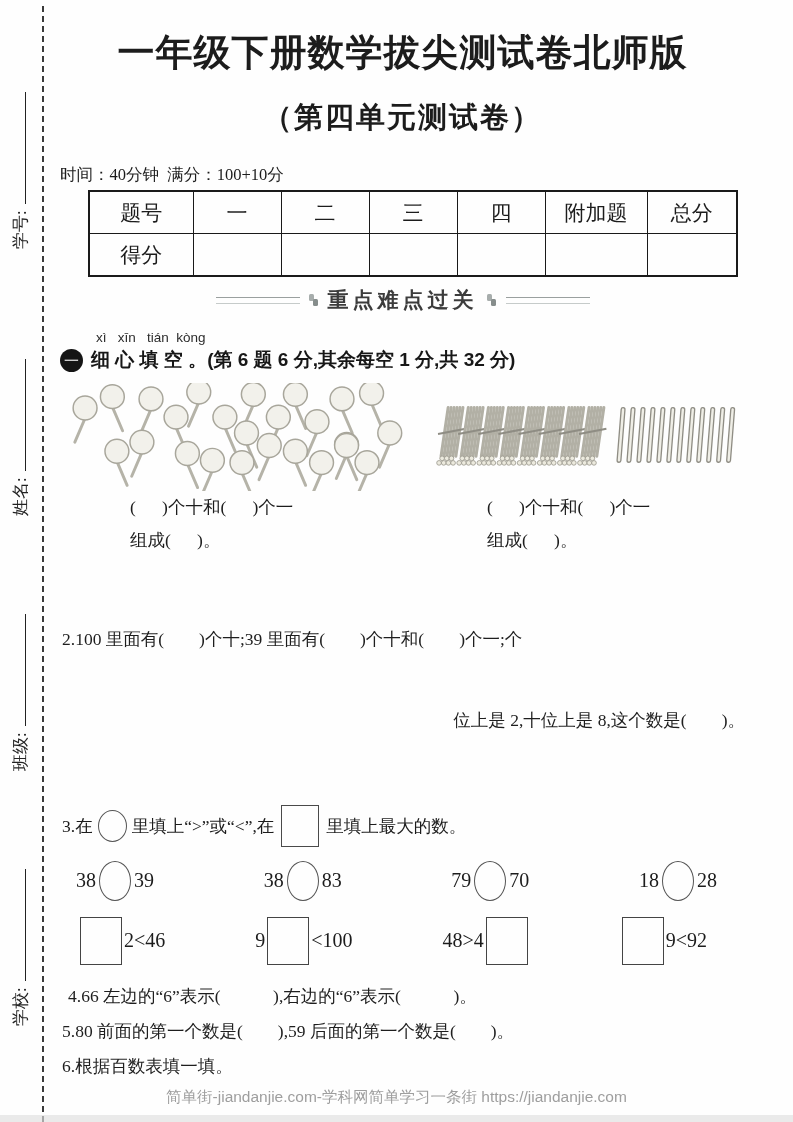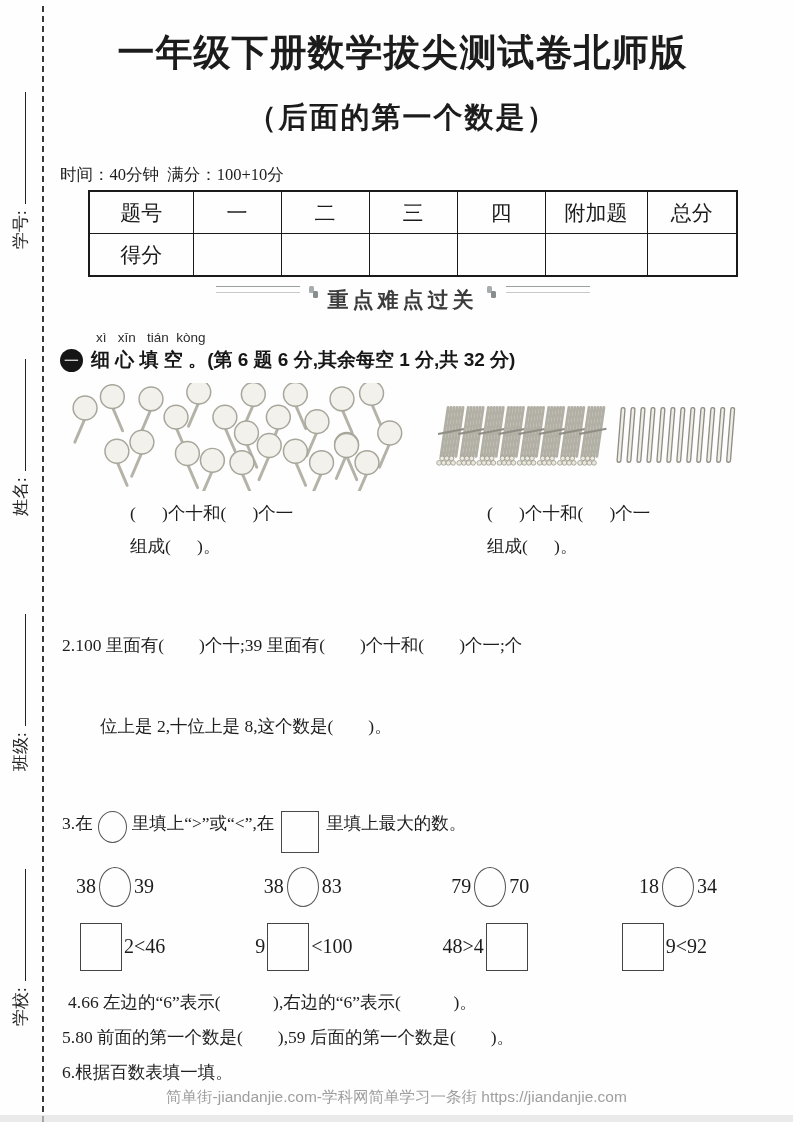--- a/index.html
+++ b/index.html
@@ -14,47 +14,47 @@
   .content{position:absolute;left:60px;top:0;width:685px;}
   .title{margin:28px 0 0;text-align:center;font-size:37px;font-weight:bold;letter-spacing:1px;}
   .subtitle{margin:20px 0 0;text-align:center;font-size:29px;font-weight:bold;letter-spacing:2px;}
   .meta{margin:26px 4px 4px 0;text-align:left;font-size:16.5px;white-space:pre-wrap;}
   
   table.score{border-collapse:collapse;width:648px;margin-left:28px;table-layout:fixed;}
   table.score th,table.score td{border:1.4px solid #1a1a1a;height:41px;text-align:center;
         font-size:21px;font-weight:normal;padding:0;}
   table.score{border:2px solid #1a1a1a;}
   
-  .banner{margin-top:9px;display:flex;justify-content:center;gap:9px;}
+  .banner{margin-top:9px;display:flex;align-items:center;justify-content:center;gap:9px;}
   .bline{width:84px;height:5px;border-top:1.5px solid #9aa09f;border-bottom:1.5px solid #c6cbca;}
   .leaf{position:relative;width:10px;height:13px;display:inline-block;}
   .leaf::before{content:'';position:absolute;left:0;top:0;width:5px;height:7px;background:#a7adac;border-radius:1.5px;}
   .leaf::after{content:'';position:absolute;left:4px;top:5px;width:5px;height:7px;background:#868d8c;border-radius:1.5px;}
   .banner-text{font-family:"Liberation Sans","DejaVu Sans",sans-serif;font-weight:bold;
         font-size:21px;color:#3c3c3c;letter-spacing:4px;}
   
   .pinyin{margin:16px 0 0 36px;font-family:"Liberation Sans","DejaVu Sans",sans-serif;
         font-size:13.5px;color:#2c2c2c;white-space:pre;}
   .sh-row{margin-top:2px;display:flex;align-items:center;}
   .badge{width:23px;height:23px;border-radius:50%;background:#151515;color:#fff;text-align:center;
         line-height:23px;font-size:15px;flex:0 0 auto;margin-right:8px;
         font-family:"Liberation Sans",sans-serif;}
   .sh-title,.sh-note{font-family:"Liberation Sans","DejaVu Sans",sans-serif;font-weight:bold;
         font-size:19px;color:#171717;white-space:pre;}
   
   .qt{font-size:17.5px;white-space:pre-wrap;line-height:1.55;color:#1e1e1e;}
   .q1t{margin:13px 0 0 2px;}
   .images-row{margin-top:10px;display:flex;align-items:flex-start;}
-  .fill-row{display:flex;margin-top:6px;}
+  .fill-row{display:flex;}
   .fill-col-left{margin-left:70px;}
   .fill-col-right{margin-left:auto;width:258px;}
   .fill-line{font-size:17.5px;white-space:pre;line-height:1.9;}
   .q2{margin:14px 0 0 2px;}
-  .q2 .l2{margin-left:38px;}
-  .q3head{margin:16px 0 0 2px;font-size:17.5px;display:flex;align-items:flex-start;white-space:pre;}
+  .q2 .l2{margin-left:16px;text-align:right;}
+  .q3head{margin:16px 0 0 2px;font-size:17.5px;display:flex;align-items:center;white-space:pre;}
   .circ-sm{display:inline-block;width:27px;height:30px;border:1.4px solid #555;border-radius:50%;
         margin:0 5px;flex:0 0 auto;}
   .box-sm{display:inline-block;width:36px;height:40px;border:1.4px solid #4a4a4a;margin:0 7px;flex:0 0 auto;}
   .cmp-row{margin-top:14px;padding:0 28px 0 16px;display:flex;justify-content:space-between;align-items:center;}
   .cmp-item{font-size:20px;display:flex;align-items:center;}
   .circ{display:inline-block;width:30px;height:38px;border:1.4px solid #555;border-radius:50%;margin:0 3px;}
   .box-row{margin-top:16px;padding:0 38px 0 18px;display:flex;justify-content:space-between;align-items:center;}
   .box-item{font-size:20px;display:flex;align-items:center;}
   .boxp{display:inline-block;width:40px;height:46px;border:1.4px solid #444;margin:0 2px;}
   .q4{margin:18px 0 0 8px;}
@@ -84,21 +84,21 @@
     <span>班级:</span>
     <span class="sline"></span>
   </div>
   <div class="sfield" style="top:928px;">
     <span>学校:</span>
     <span class="sline"></span>
   </div>
 
   <div class="content">
     <h1 class="title">一年级下册数学拔尖测试卷北师版</h1>
-    <h2 class="subtitle">（后面的第一个数是）</h2>
+    <h2 class="subtitle">（第四单元测试卷）</h2>
     <div class="meta">时间：40分钟  满分：100+10分</div>
 
     <table class="score">
       <colgroup>
           <col style="width:104px">
           <col style="width:88px">
           <col style="width:88px">
           <col style="width:88px">
           <col style="width:88px">
           <col style="width:102px">
@@ -461,21 +461,21 @@
         <span>83</span>
       </span>
       <span class="cmp-item">
         <span>79</span>
         <span class="circ"></span>
         <span>70</span>
       </span>
       <span class="cmp-item">
         <span>18</span>
         <span class="circ"></span>
-        <span>34</span>
+        <span>28</span>
       </span>
     </div>
 
     <div class="box-row">
       <span class="box-item">
         <span></span>
         <span class="boxp"></span>
         <span>2&lt;46</span>
       </span>
       <span class="box-item">

